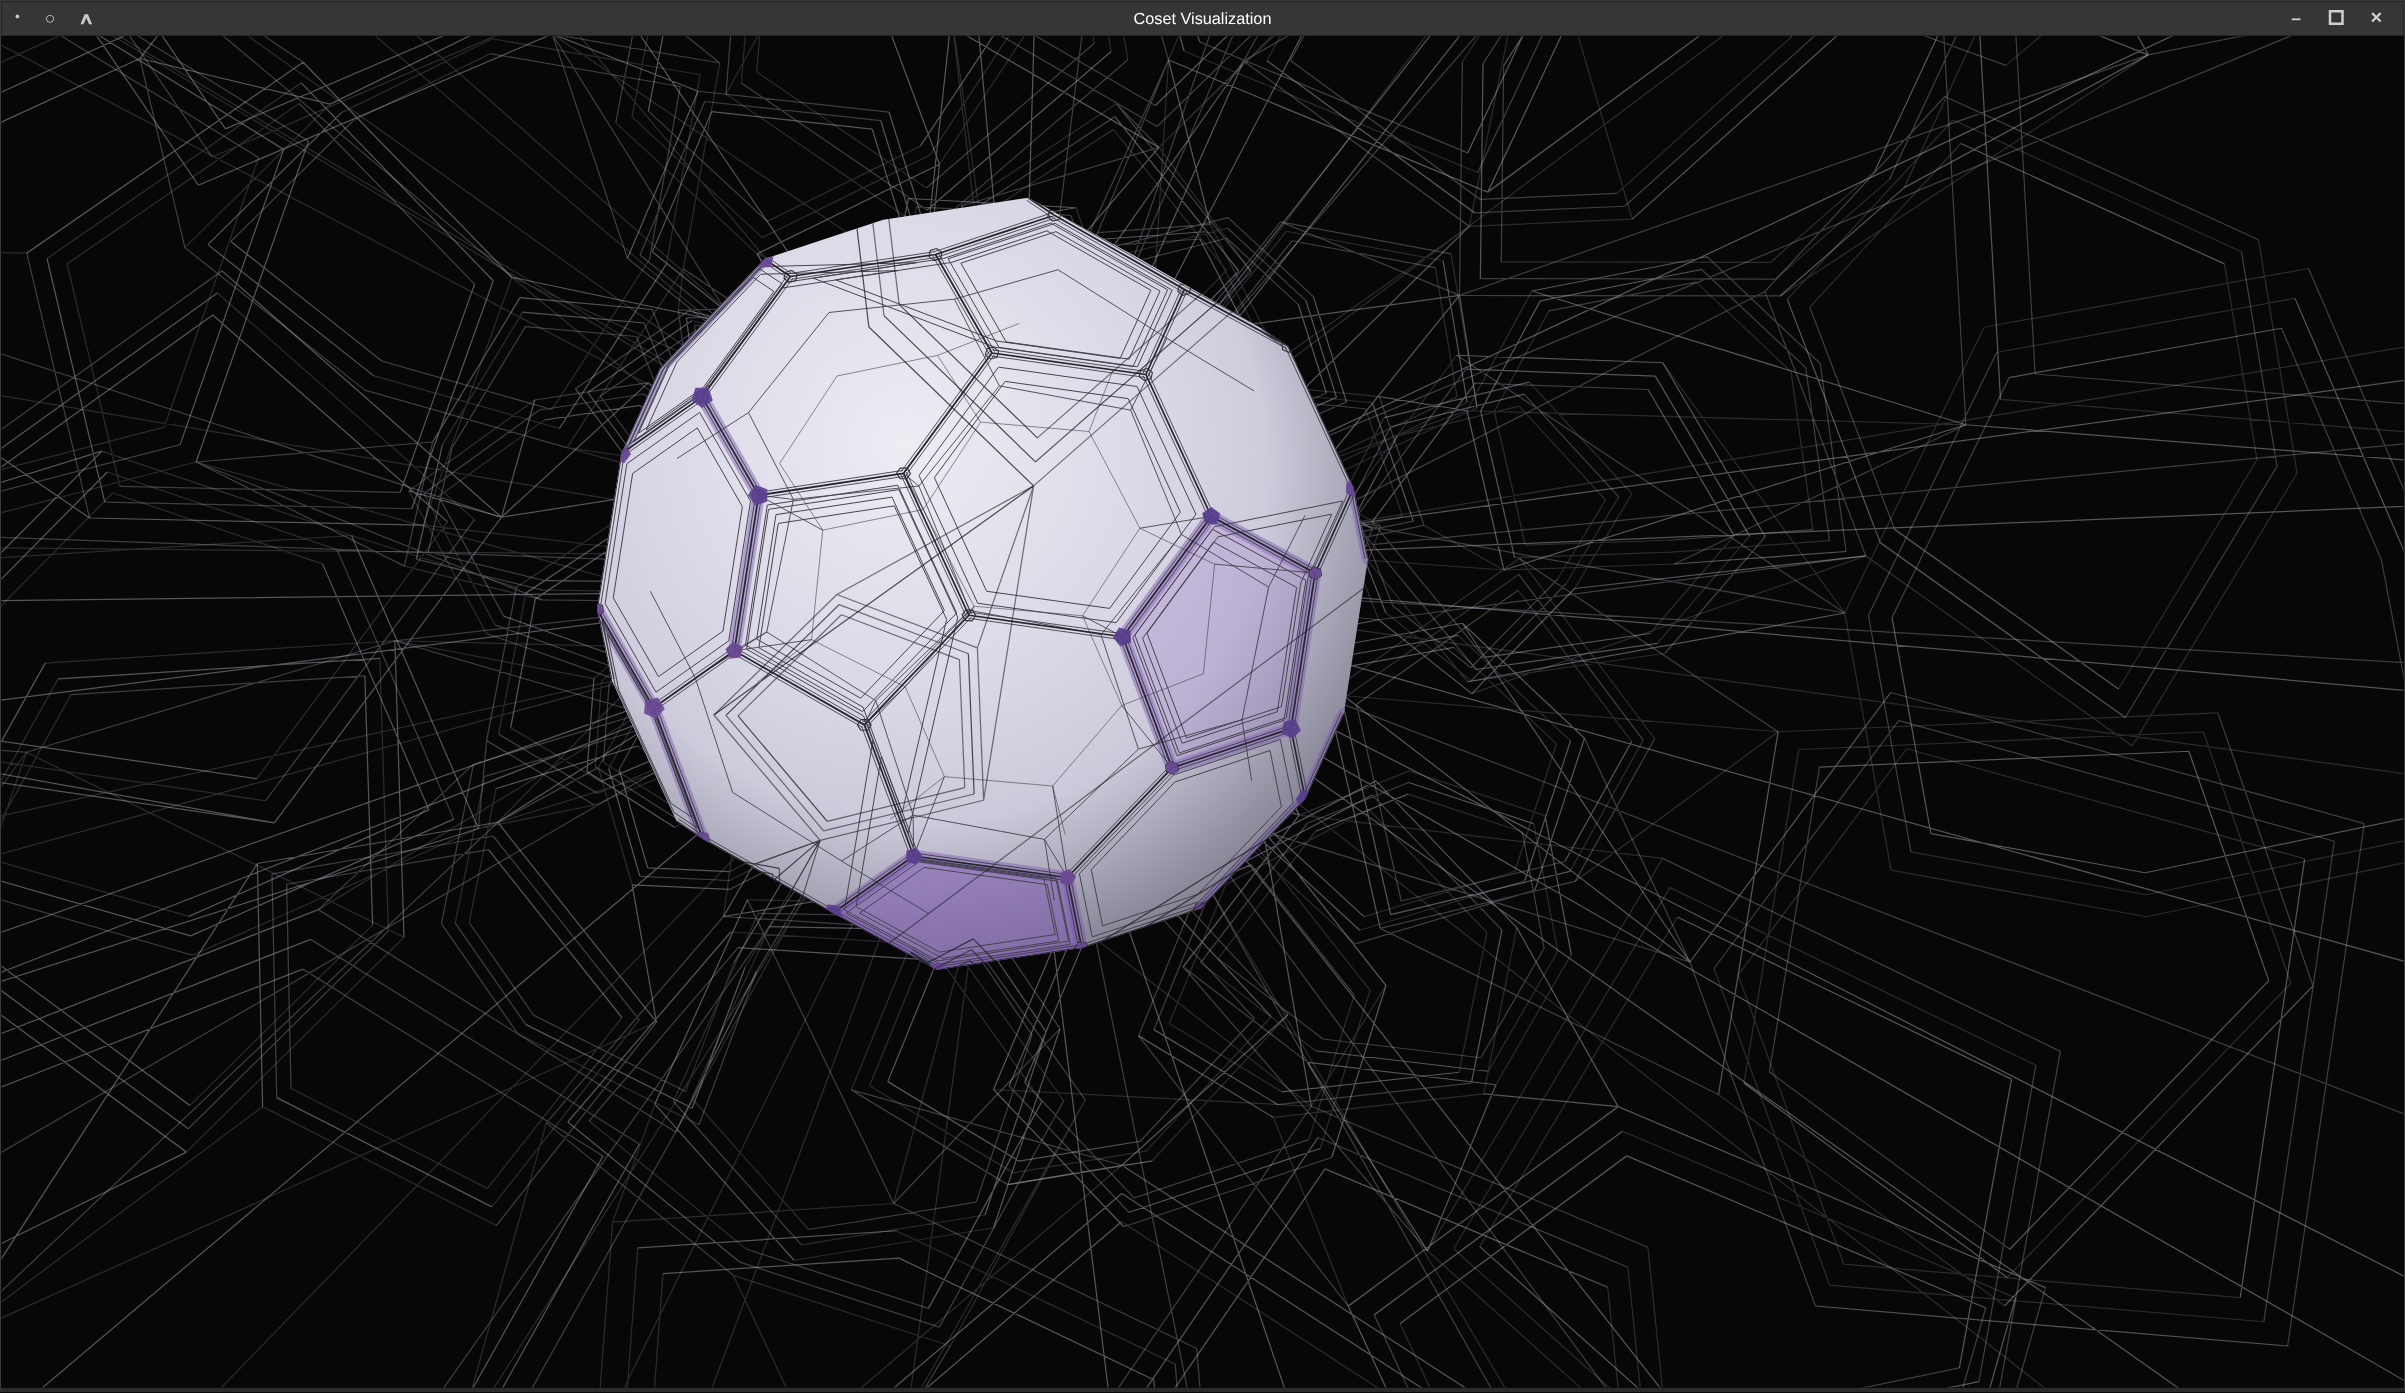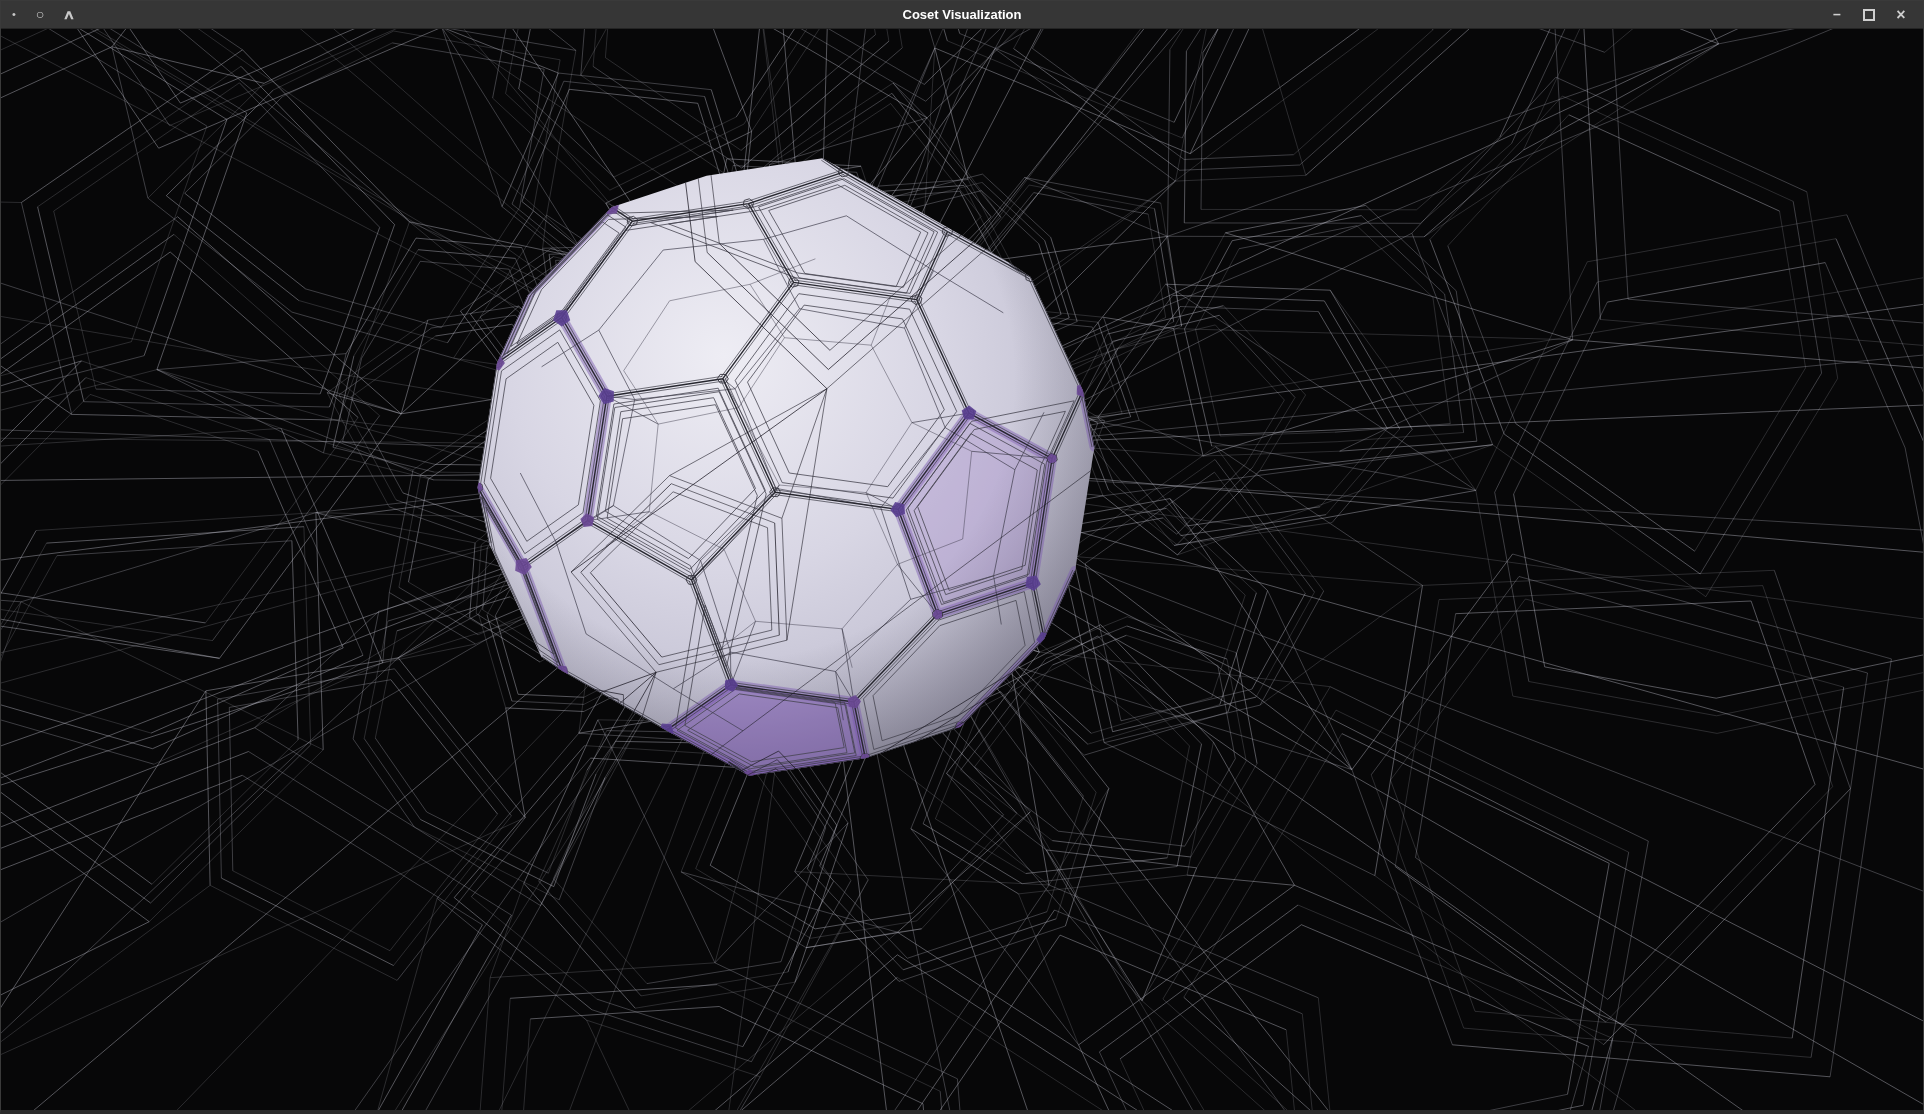--- a/index.html
+++ b/index.html
@@ -14,21 +14,21 @@
     position:relative;display:flex;align-items:center;
     color:#d6d6d6;user-select:none;
   }
   .tb-left{position:absolute;left:8px;top:0;height:27px;display:flex;align-items:center;gap:13px;}
   .tb-icon{display:inline-block;text-align:center;color:#c9c9c9;}
   .tb-icon.dot{font-size:11px;line-height:27px;width:10px;}
   .tb-icon.circ{font-size:14px;line-height:27px;width:16px;}
   .tb-icon.chev{font-size:13px;font-weight:bold;line-height:27px;width:16px;transform:scaleX(1.35);}
   .tb-title{
     position:absolute;left:0;right:0;text-align:center;
-    font-size:13px;font-weight:bold;color:#ffffff;line-height:27px;
+    font-size:13px;font-weight:normal;color:#ffffff;line-height:27px;
   }
   .tb-right{position:absolute;right:6px;top:0;height:27px;display:flex;align-items:center;}
   .ctl{width:32px;text-align:center;color:#cfcfcf;font-size:15px;line-height:27px;cursor:default;}
   .ctl.min{font-weight:bold;font-size:14px;}
   .ctl.cls{font-size:16px;font-weight:bold;}
   .maxbox{display:inline-block;width:8px;height:8px;border:2px solid #cfcfcf;vertical-align:middle;margin-top:-3px;}
   .viewport{position:relative;width:1922px;height:1082px;background:#070708;}
   .viewport svg{position:absolute;left:0;top:0;display:block;}
 </style>
 </head>

